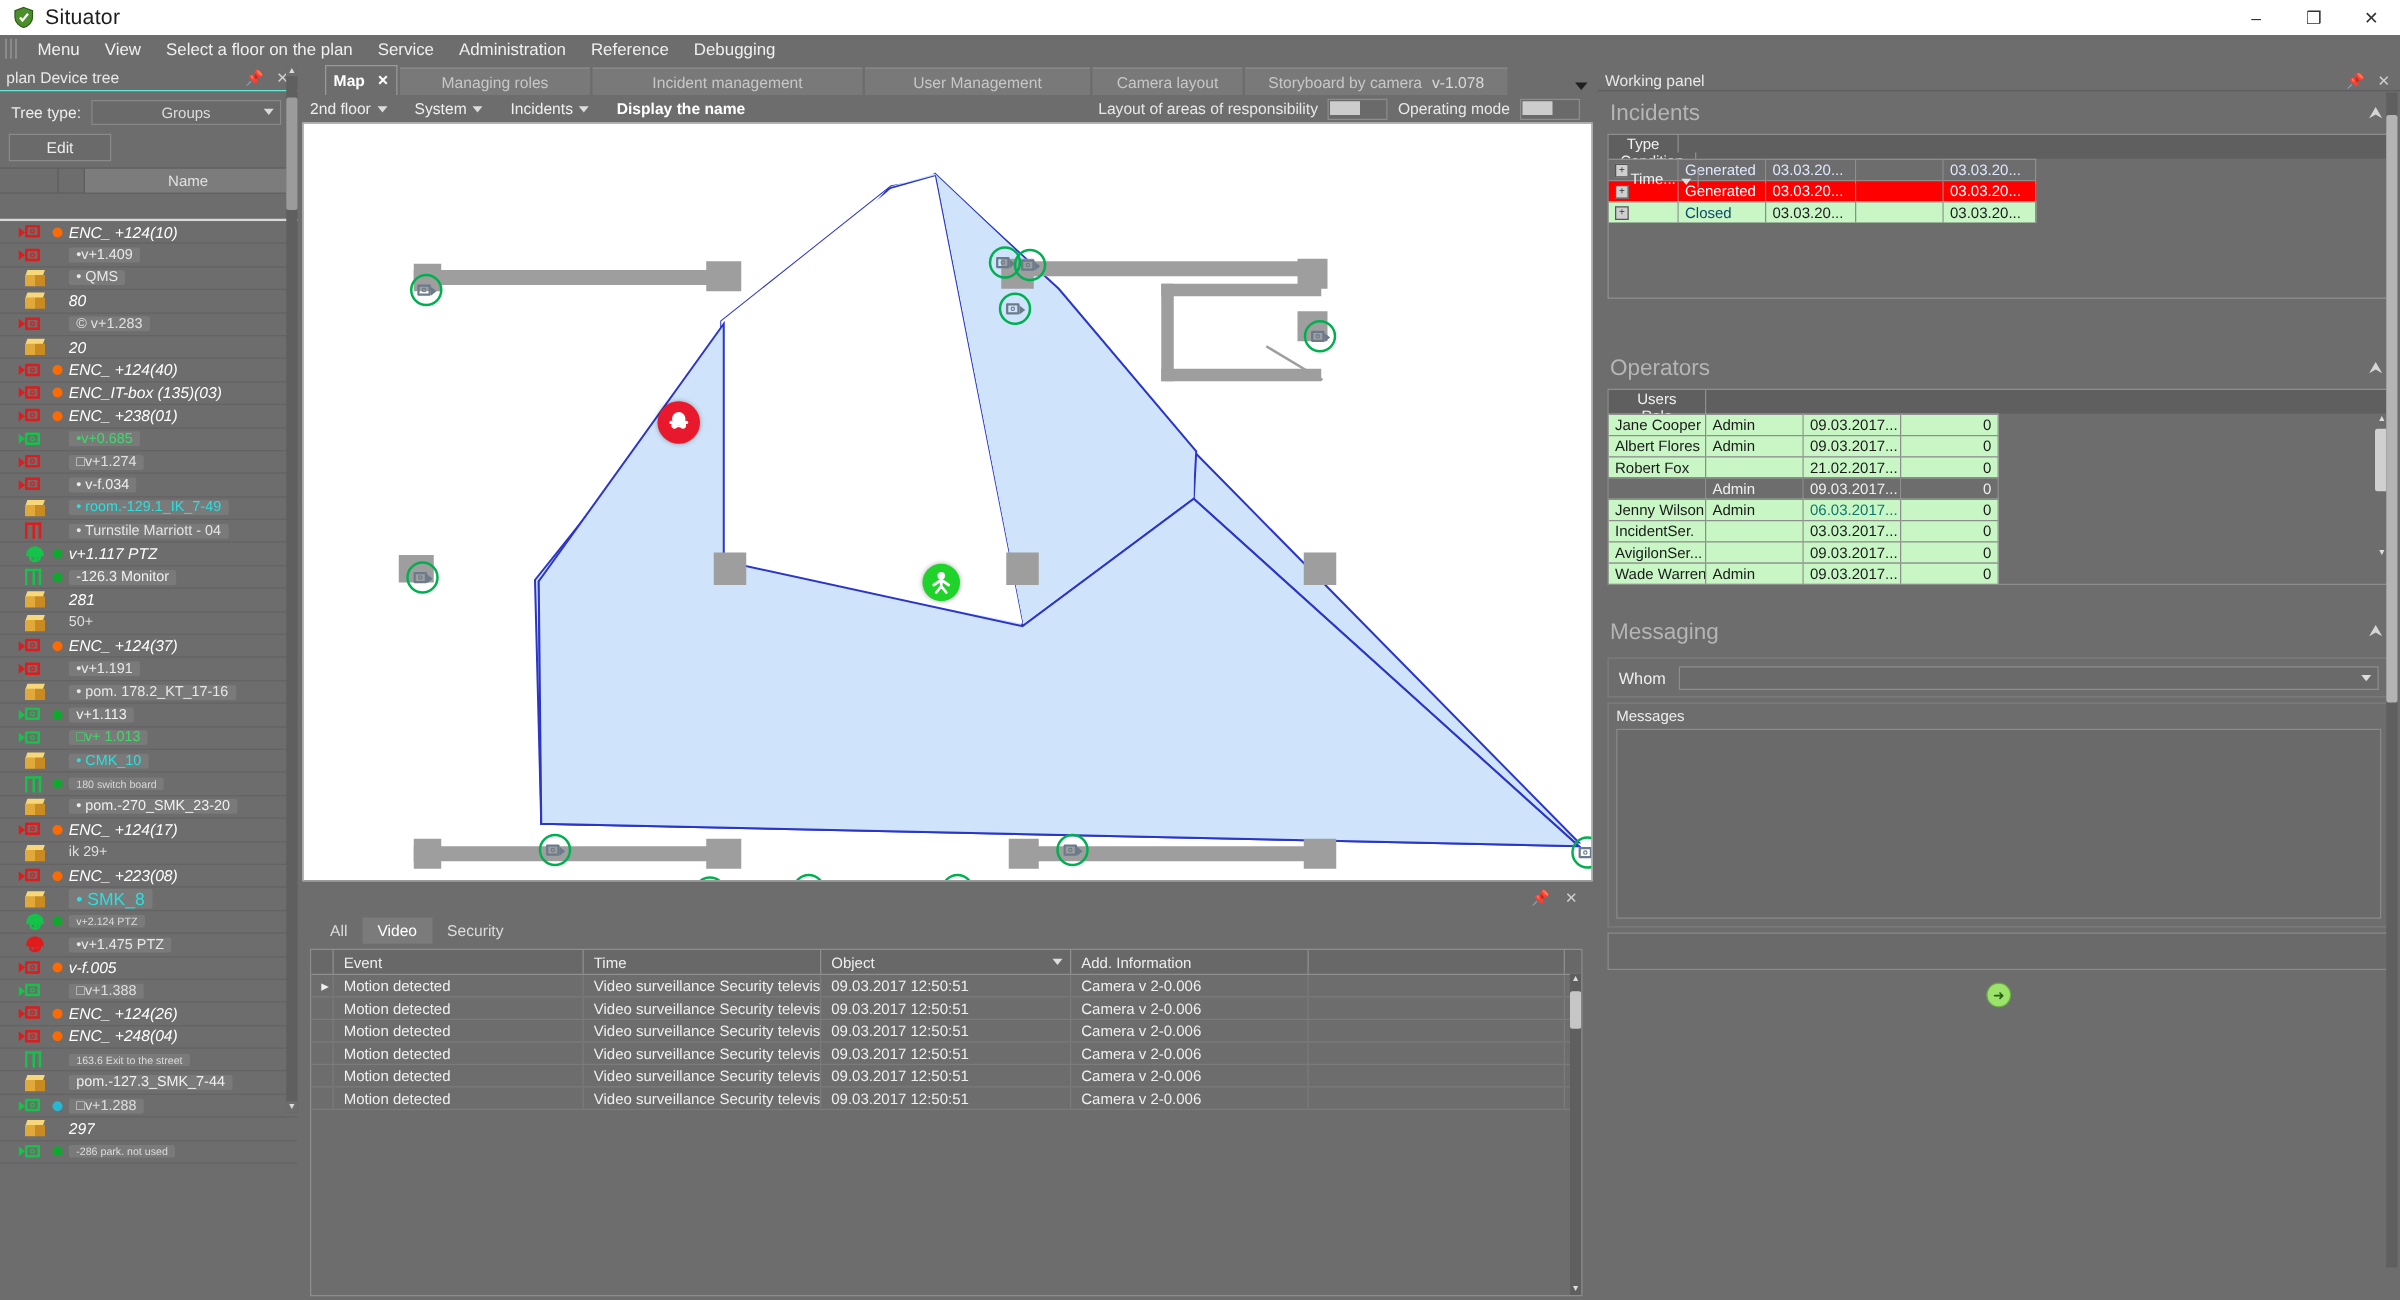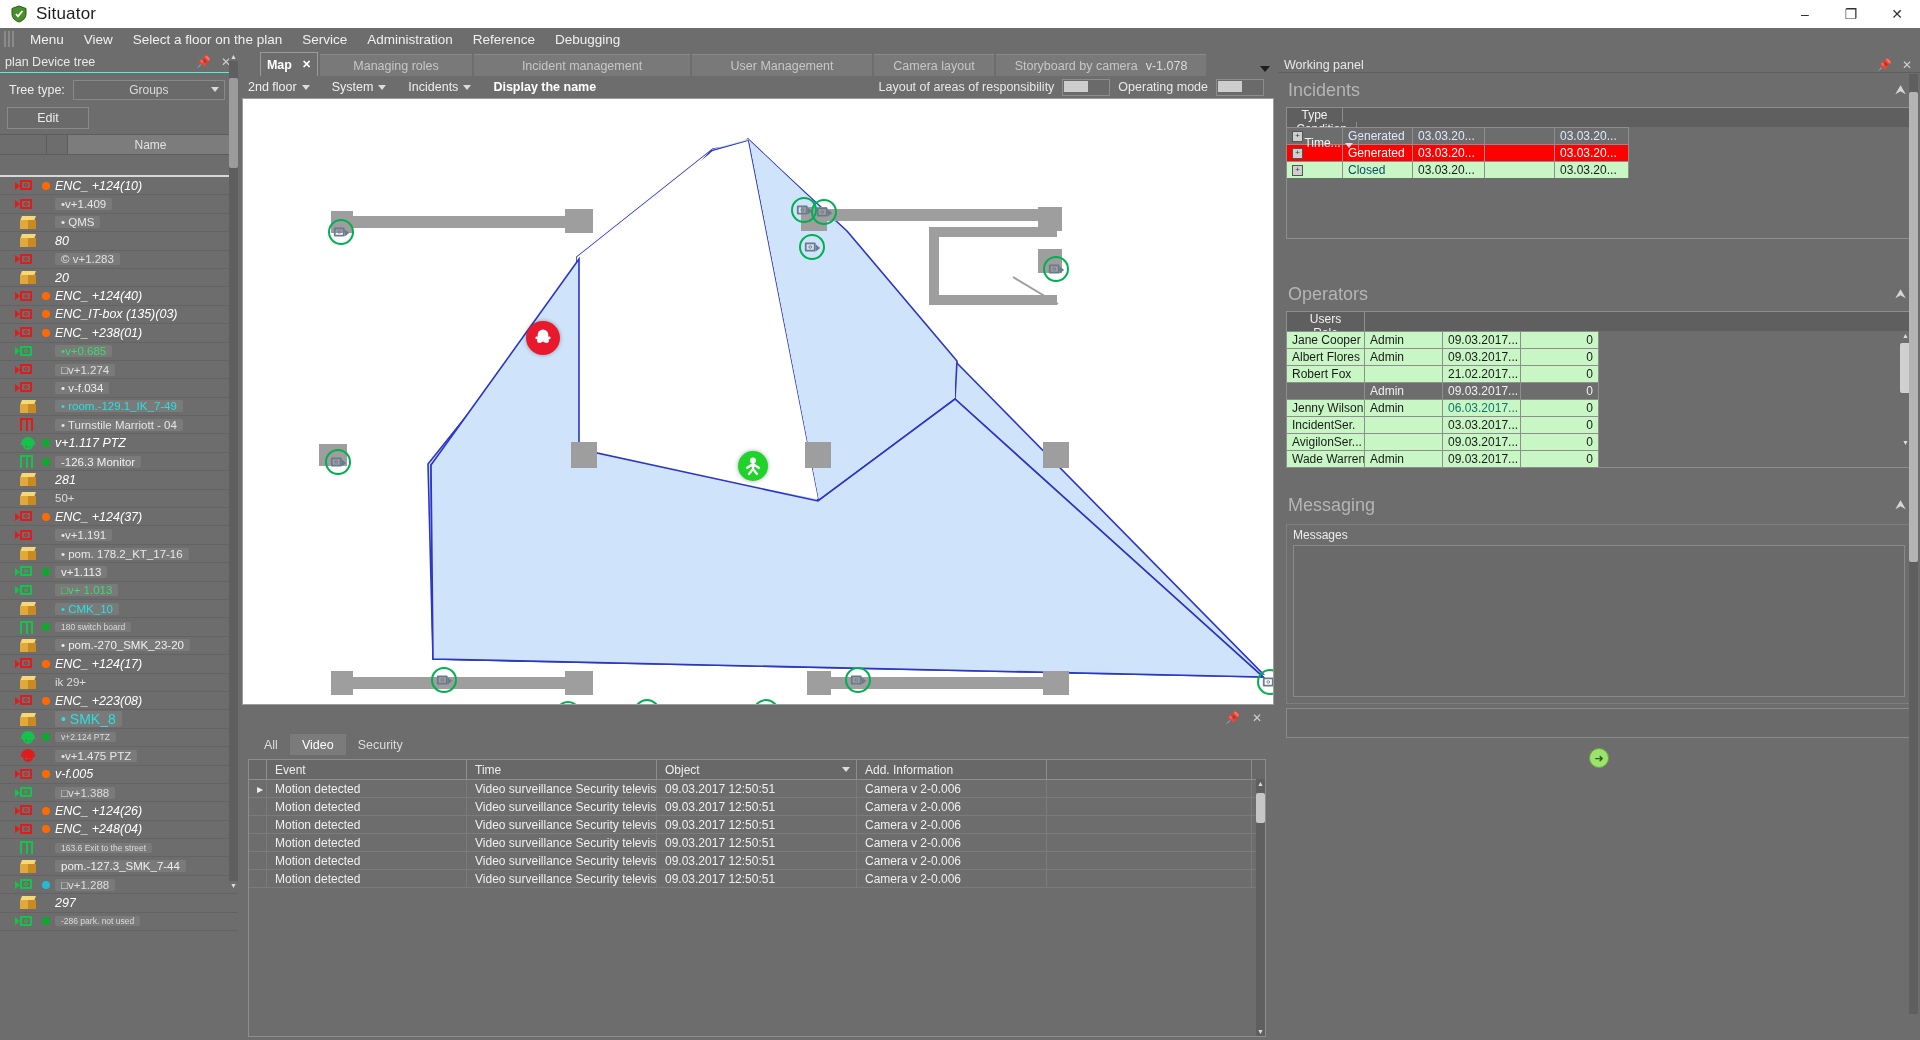--- a/index.html
+++ b/index.html
@@ -760,20 +760,26 @@
         <div style="position:absolute;top:0;width:11px;height:10px;color:#ddd;font-size:7px;text-align:center;line-height:10px">▲</div>
         <div style="position:absolute;top:12px;width:11px;height:50px;background:#d0d0d0;border-radius:2px"></div>
         <div style="position:absolute;bottom:0;width:11px;height:10px;color:#ddd;font-size:7px;text-align:center;line-height:10px">▼</div>
       </div>
     </div>
 
     <div class="sect-title" style="margin-top:20px">
       <span>Messaging</span>
       <span class="chev">⮝</span>
     </div>
+    <div class="whombar">
+      <span class="lab">Whom</span>
+      <span class="sel">
+          <i class="car"></i>
+        </span>
+    </div>
     <div class="msgbox">
       <div class="msglab">Messages</div>
       <div class="msgarea"></div>
     </div>
     <div class="msginput"></div>
     <div class="sendrow">
       <div class="sendbtn">➜</div>
     </div>
 
     <div class="rscroll"></div>

